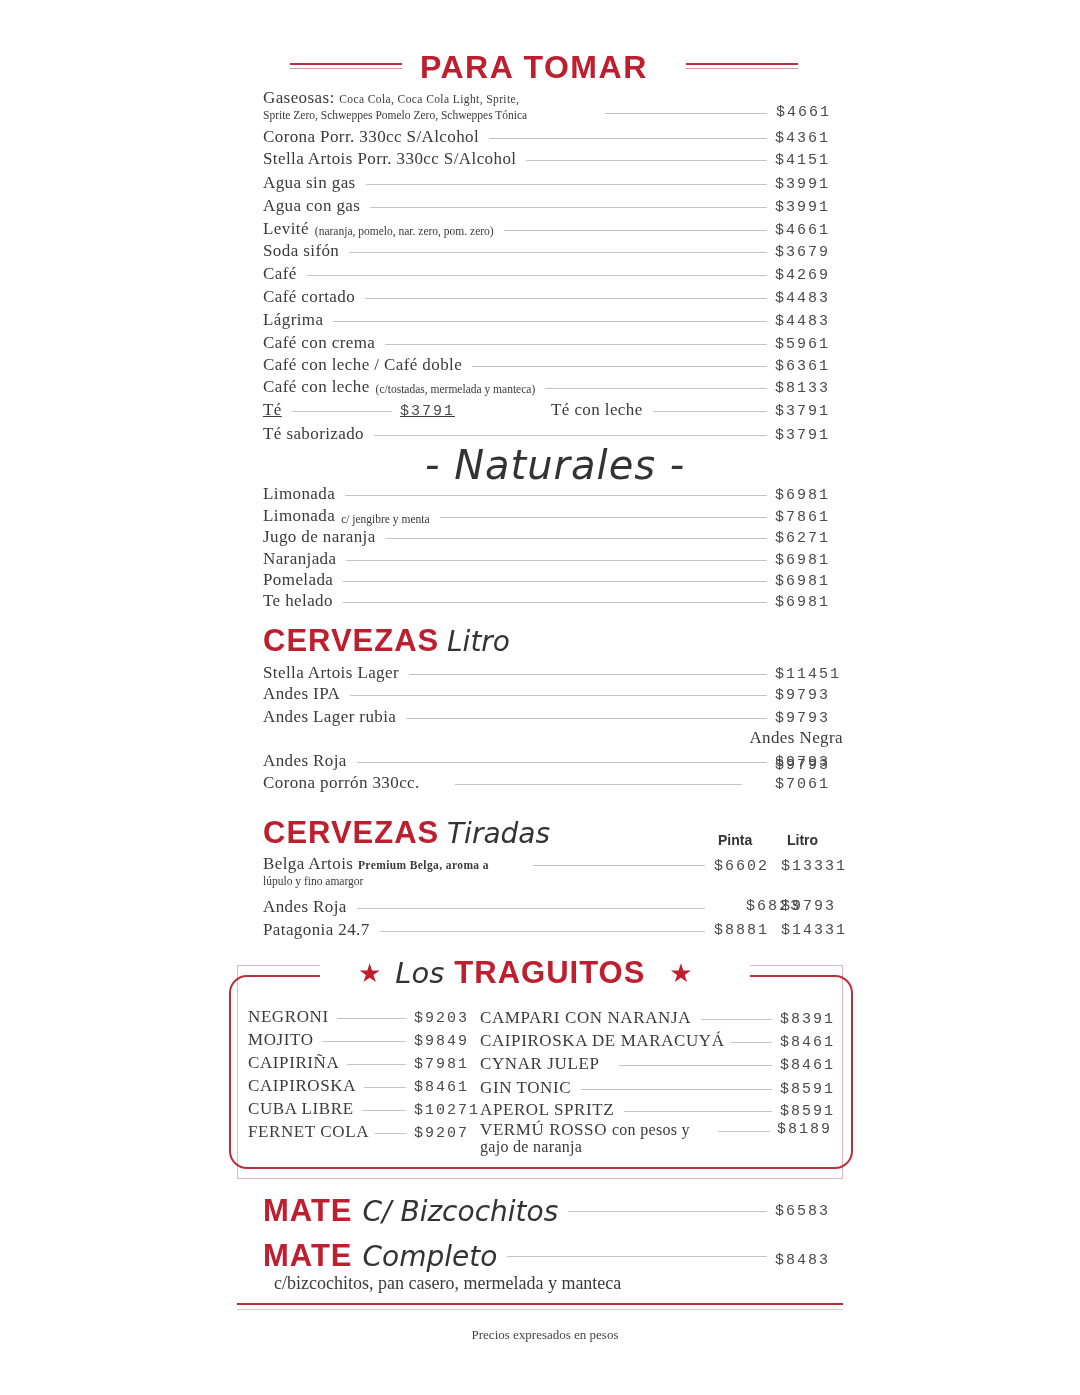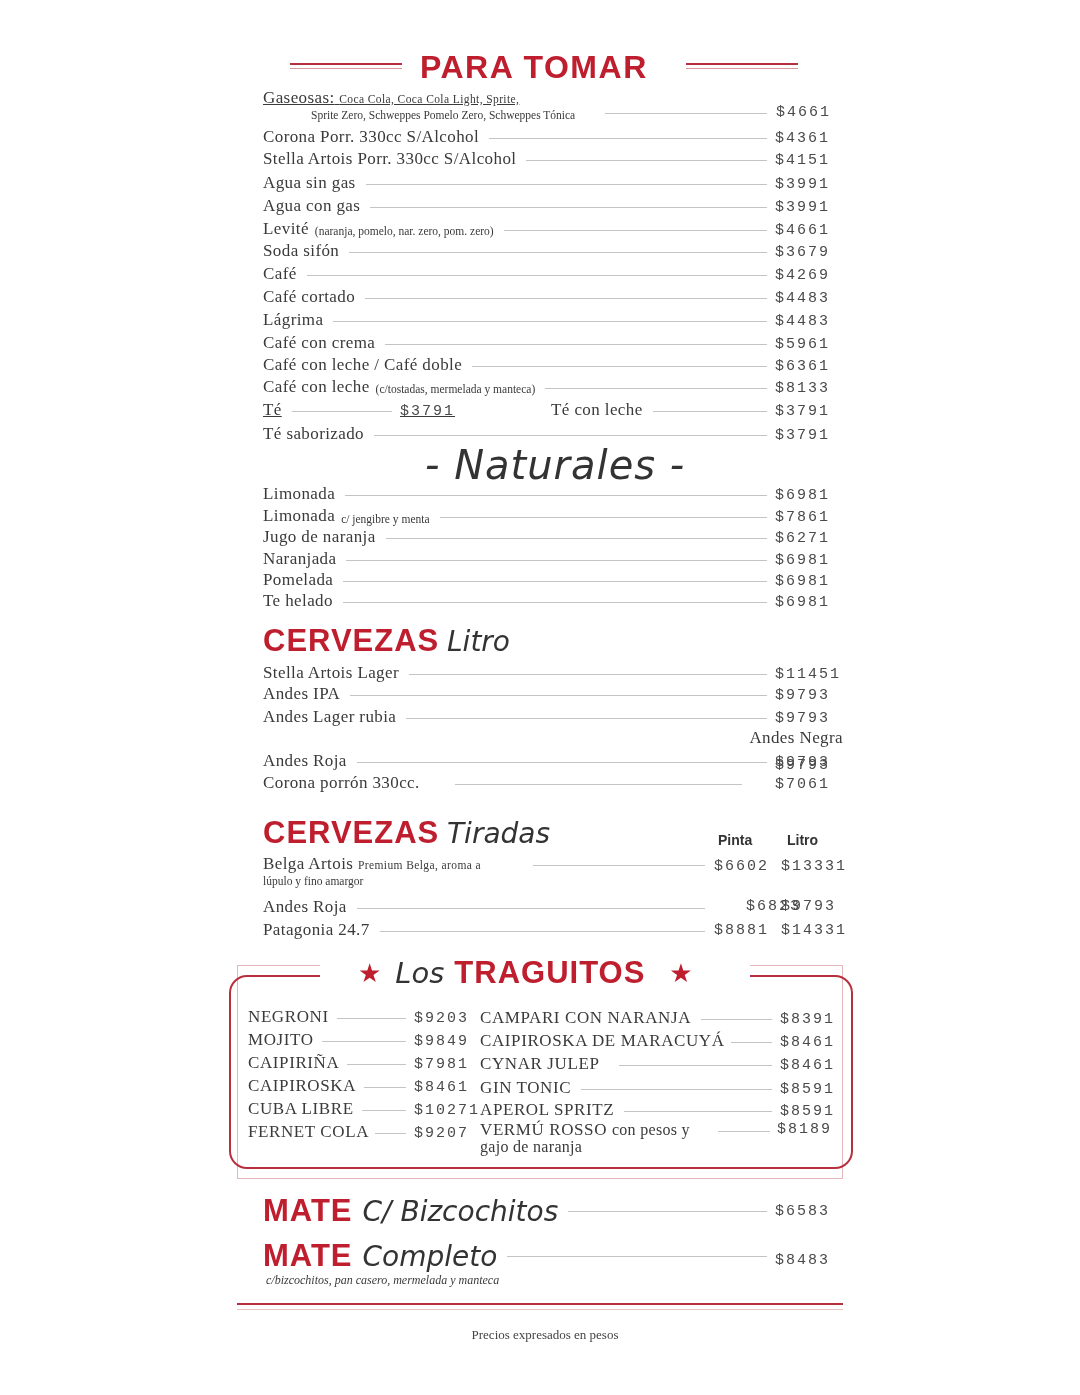--- a/index.html
+++ b/index.html
@@ -32,26 +32,26 @@
   .box-inner { position: absolute; left: 229px; top: 975px; width: 620px; height: 190px; border: 2px solid #b8303d; border-radius: 18px; background: transparent; }
   .box-gap { position: absolute; background: #fff; }
 </style>
 </head>
 <body>
 
 <div class="dbl" style="left:290px; top:63px; width:112px;"></div>
 <div class="abs sans-bold red" style="left:420px; top:48px; font-size:32px; line-height:38px; letter-spacing:1.5px;">PARA TOMAR</div>
 <div class="dbl" style="left:686px; top:63px; width:112px;"></div>
 
-<div class="abs" style="left:263px; top:89px; width:580px; height:36px;text-decoration:underline;">
+<div class="abs" style="left:263px; top:89px; width:580px; height:36px;">
   <div style="font-size:17px; line-height:18px; letter-spacing:0.4px;">
     <span>Gaseosas:</span>
     <span class="note" style="font-size:11.5px;">Coca Cola, Coca Cola Light, Sprite,</span>
   </div>
-  <div style="font-size:11.5px; line-height:14px; position:absolute; top:19px; left:0;margin-left:48px;">Sprite Zero, Schweppes Pomelo Zero, Schweppes Tónica</div>
+  <div style="font-size:11.5px; line-height:14px; position:absolute; top:19px; left:0;">Sprite Zero, Schweppes Pomelo Zero, Schweppes Tónica</div>
   <div class="abs" style="left:342px; top:24px; width:162px; border-bottom:1px solid #c4c4c4;"></div>
   <div class="abs mono" style="left:513px; top:15px; font-size:15px;">$4661</div>
 </div>
 
 <div class="row" style="top:125px; width:580px;">
   <span class="name">Corona Porr. 330cc S/Alcohol</span>
   <span class="leader"></span>
   <span class="price mono">$4361</span>
 </div>
 <div class="row" style="top:147px; width:580px;">
@@ -201,21 +201,21 @@
 <div class="section-title" style="left:263px; top:815px;">
   <span class="sans-bold red">CERVEZAS</span>
   <span class="script" style="font-size:28px;">Tiradas</span>
 </div>
 <div class="abs" style="left:718px; top:832px; font-family:'Liberation Sans','DejaVu Sans',sans-serif; font-weight:bold; font-size:14px; color:#333;">Pinta</div>
 <div class="abs" style="left:787px; top:832px; font-family:'Liberation Sans','DejaVu Sans',sans-serif; font-weight:bold; font-size:14px; color:#333;">Litro</div>
 
 <div class="abs" style="left:263px; top:855px; width:590px; height:36px;">
   <div style="font-size:17px; line-height:18px; letter-spacing:0.4px;">
     <span>Belga Artois</span>
-    <span style="font-size:11.5px;">Premium Belga, aroma a</span>
+    <span style="font-size:11.5px;font-weight:bold;">Premium Belga, aroma a</span>
   </div>
   <div class="abs" style="top:20px; left:0; font-size:11.5px;">lúpulo y fino amargor</div>
   <div class="abs" style="left:270px; top:10px; width:172px; border-bottom:1px solid #c4c4c4;"></div>
   <div class="abs mono" style="left:451px; top:3px; font-size:15px;">$6602</div>
   <div class="abs mono" style="left:518px; top:3px; font-size:15px;">$13331</div>
 </div>
 <div class="row" style="top:895px; width:450px;">
   <span class="name">Andes Roja</span>
   <span class="leader"></span>
 </div>
@@ -310,18 +310,18 @@
   <span class="script" style="font-size:28px; margin-left:10px; white-space:nowrap;">C/ Bizcochitos</span>
   <span style="flex:1; border-bottom:1px solid #c4c4c4; margin:0 8px 0 10px;"></span>
   <span class="mono" style="font-size:15px; width:68px;">$6583</span>
 </div>
 <div class="abs" style="left:263px; top:1236px; width:580px; height:40px; display:flex; align-items:center;">
   <span class="sans-bold red" style="font-size:31px;">MATE</span>
   <span class="script" style="font-size:28px; margin-left:10px; white-space:nowrap;">Completo</span>
   <span style="flex:1; border-bottom:1px solid #c4c4c4; margin:0 8px 0 10px;"></span>
   <span class="mono" style="font-size:15px; width:68px; margin-top:8px;">$8483</span>
 </div>
-<div class="abs" style="left:266px; top:1273px; font-size:12px;font-style:italic;">c/bizcochitos, pan casero, mermelada y manteca</div>
+<div class="abs" style="left:274px; top:1273px; font-size:18px;">c/bizcochitos, pan casero, mermelada y manteca</div>
 
 <div class="abs" style="left:237px; top:1303px; width:606px; height:2px; background:#b8303d;"></div>
 <div class="abs" style="left:237px; top:1309px; width:606px; height:1px; background:#e3c5c5;"></div>
 
 <div class="abs" style="left:0; width:1090px; text-align:center; top:1327px; font-size:13px; color:#444;">Precios expresados en pesos</div>
 
 </body></html>

